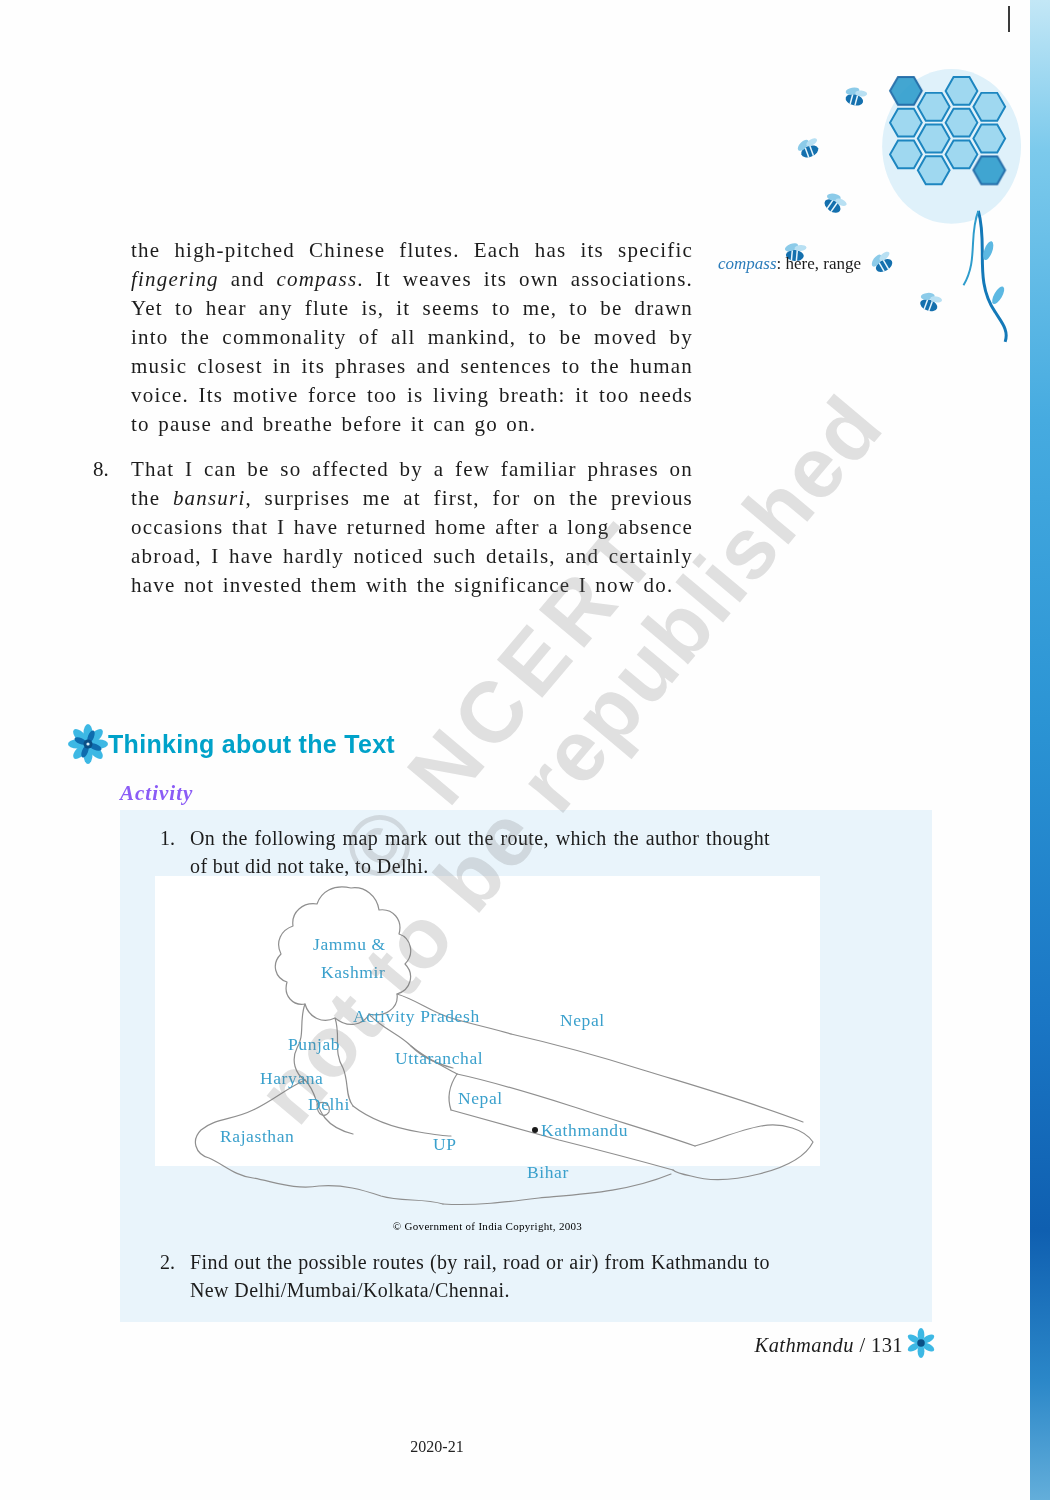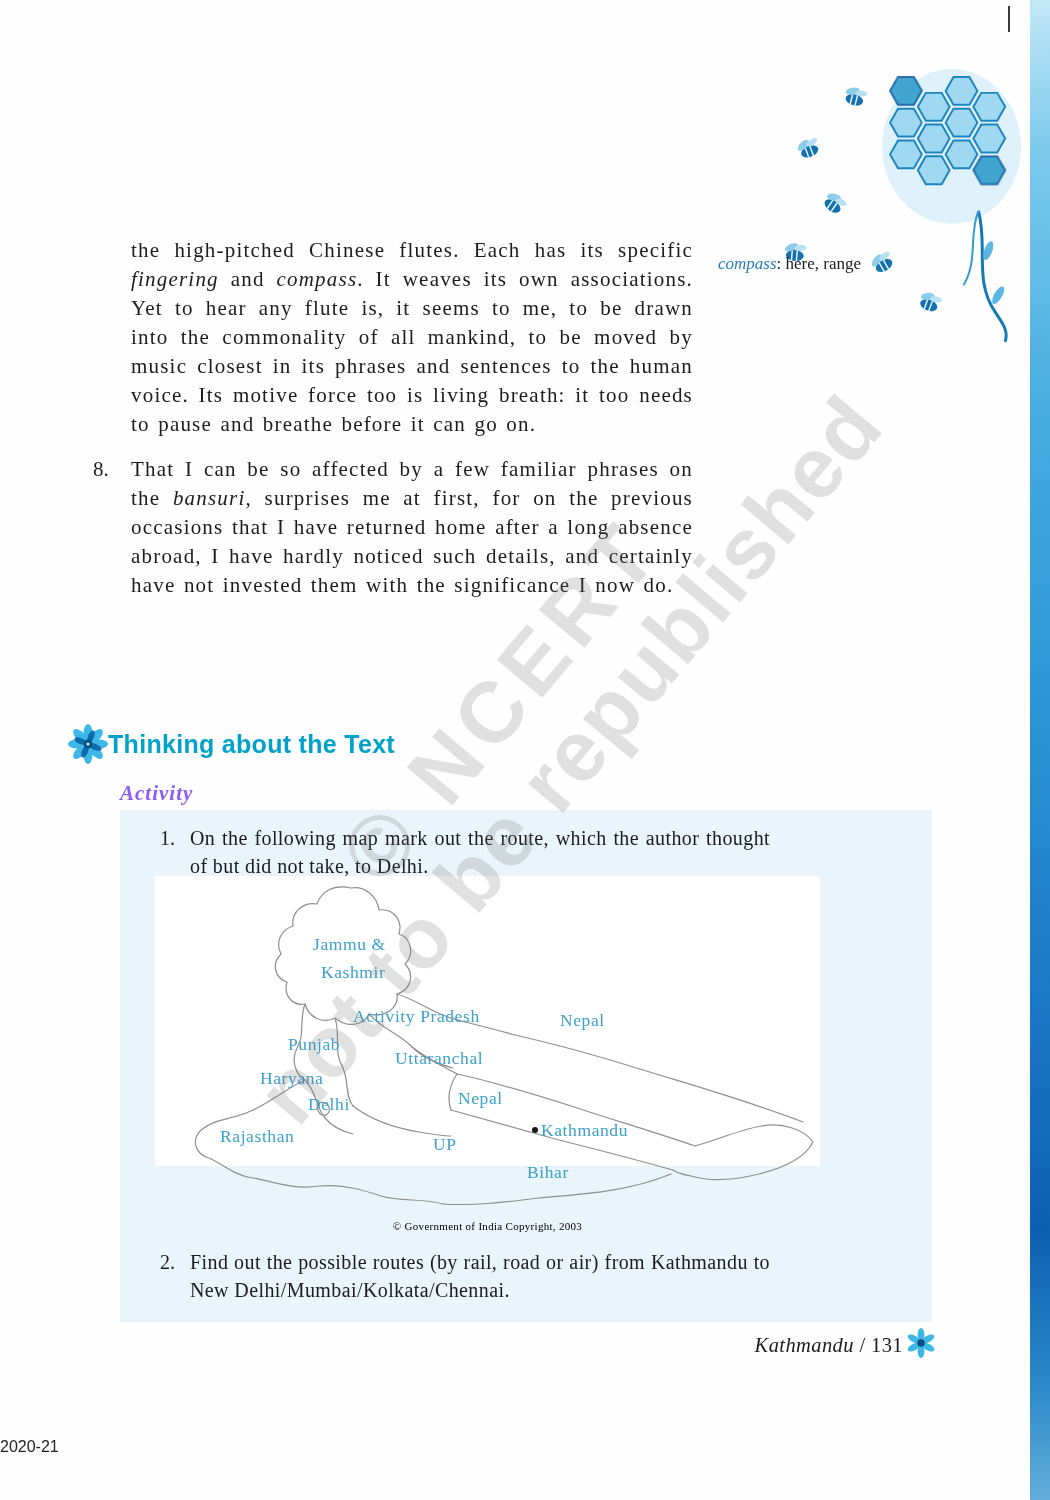--- a/index.html
+++ b/index.html
@@ -73,22 +73,22 @@
   .map-frame { position:absolute; left:35px; top:66px; width:665px; height:290px; background:#ffffff; }
   .map-svg { position:absolute; left:0; top:0; width:665px; height:338px; }
   .mlabel { position:absolute; color:#3aa0cc; font-size:17.5px; letter-spacing:0.6px; white-space:nowrap; }
   .map-copyright { position:absolute; left:35px; top:410px; width:665px; text-align:center;
     font-size:11px; color:#000000; letter-spacing:0.3px; }
 
   
   .page-footer { position:absolute; left:0; top:1334px; width:903px; text-align:right;
     font-size:20.5px; z-index:2; letter-spacing:0.4px; }
   .footer-flower { position:absolute; left:906px; top:1328px; width:30px; height:30px; z-index:2; }
-  .year { position:absolute; left:0; top:1438px; width:874px; 
-    font-family:Liberation Sans, sans-serif; font-size:16px; color:#222; z-index:2; }
+  .year { position:absolute; left:0; top:1438px; width:874px; text-align:center;
+    font-family:Liberation Serif, serif; font-size:16px; color:#222; z-index:2; }
 </style>
 </head>
 <body>
 
 <div class="page">
 
   <div class="edge-bar"></div>
   <div class="crop-mark"></div>
 
   <svg class="bee-art" viewBox="0 0 250 300">

